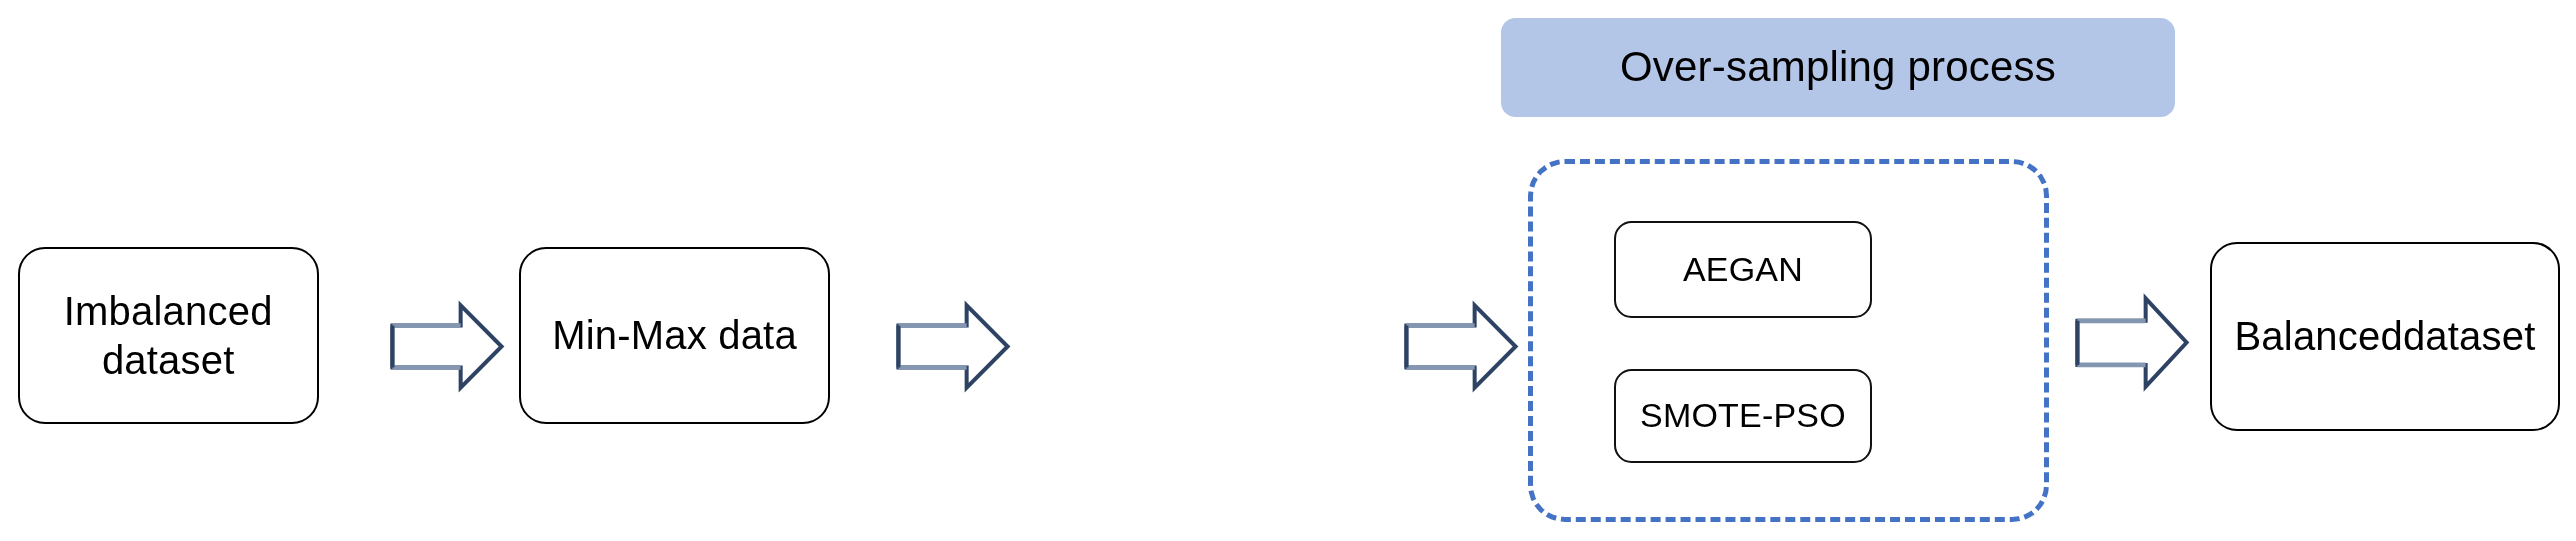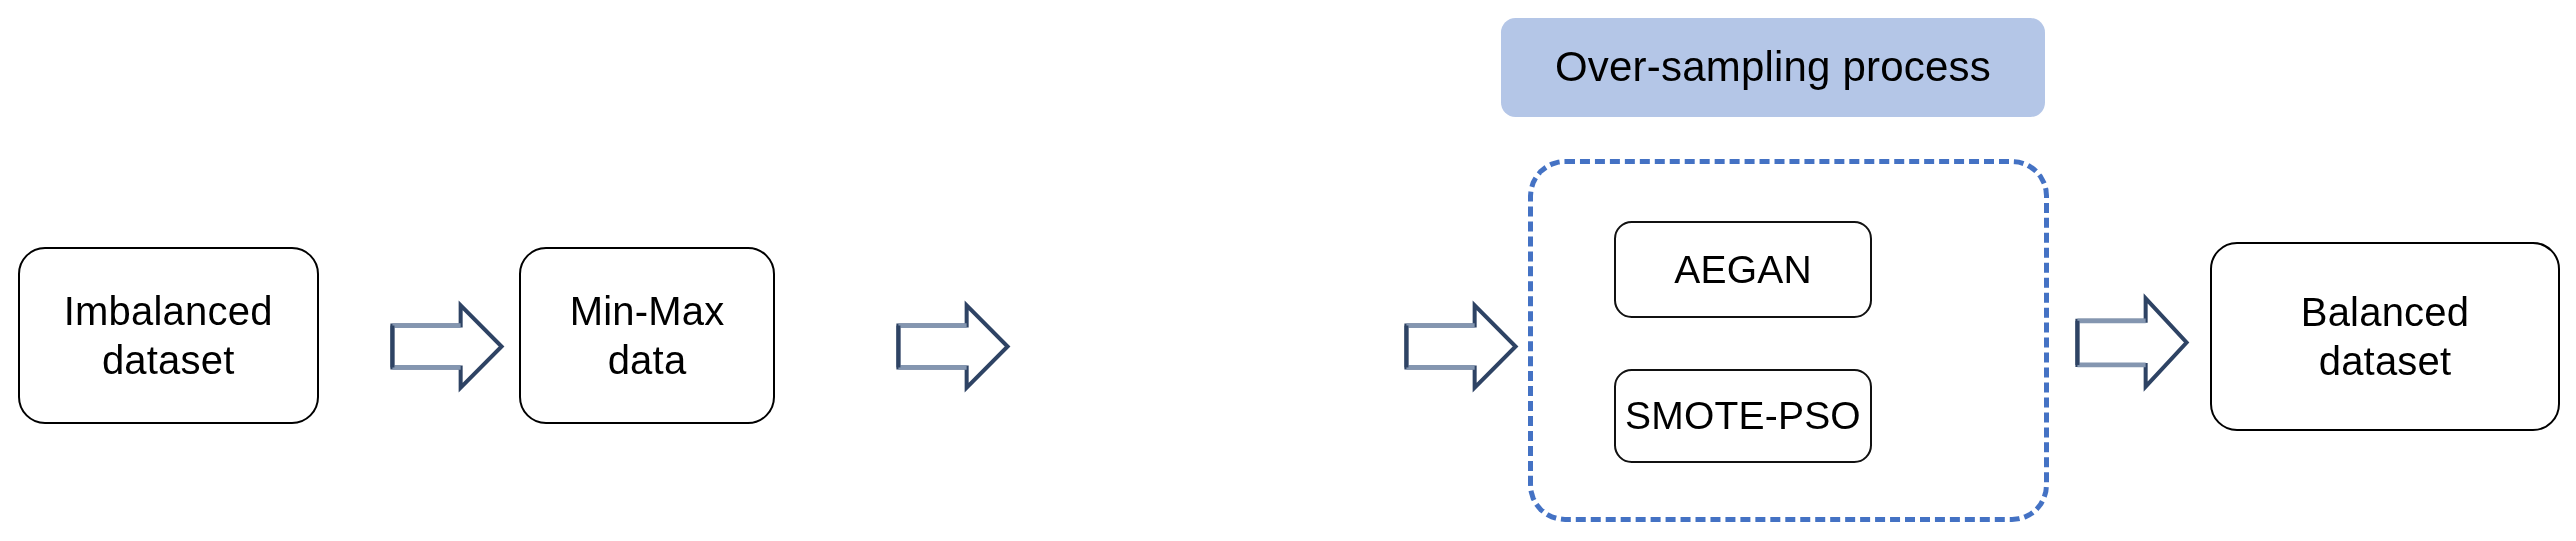--- a/index.html
+++ b/index.html
@@ -36,21 +36,21 @@
     letter-spacing: 0.2px;
     padding: 0 8px;
   }
   .node.blue {
     border: 4.8px solid #3C74C4;
     border-radius: 24px;
   }
   .node.inner {
     border: 2.4px solid #111111;
     border-radius: 17.7px;
-    font-size: 39px;
+    font-size: 34px;
   }
 
   
   .arrow {
     position: absolute;
   }
   .arrow svg {
     display: block;
     width: 100%;
     height: 100%;
@@ -90,21 +90,21 @@
 
   <div class="arrow" style="left:390px; top:303px; width:114px; height:87px;">
     <svg viewBox="0 0 142 108" preserveAspectRatio="none" aria-hidden="true">
       <polygon points="3,28 88,28 88,3 139,54 88,105 88,80 3,80" fill="#FFFFFF" stroke="#2E4364" stroke-width="5" stroke-linejoin="miter"></polygon>
       <line x1="3" y1="28" x2="88" y2="28" stroke="#8496B0" stroke-width="6"></line>
       <line x1="3" y1="80" x2="88" y2="80" stroke="#8496B0" stroke-width="6"></line>
       <line x1="3" y1="28" x2="3" y2="80" stroke="#2E4364" stroke-width="5"></line>
     </svg>
   </div>
 
-  <div class="node" style="left:519px; top:247px; width:256px; height:177px; flex-direction:column;">
+  <div class="node" style="left:519px; top:247px; width:311px; height:177px; flex-direction:column;">
     <span>Min-Max data</span>
   </div>
 
   <div class="arrow" style="left:896px; top:303px; width:114px; height:87px;">
     <svg viewBox="0 0 142 108" preserveAspectRatio="none" aria-hidden="true">
       <polygon points="3,28 88,28 88,3 139,54 88,105 88,80 3,80" fill="#FFFFFF" stroke="#2E4364" stroke-width="5" stroke-linejoin="miter"></polygon>
       <line x1="3" y1="28" x2="88" y2="28" stroke="#8496B0" stroke-width="6"></line>
       <line x1="3" y1="80" x2="88" y2="80" stroke="#8496B0" stroke-width="6"></line>
       <line x1="3" y1="28" x2="3" y2="80" stroke="#2E4364" stroke-width="5"></line>
     </svg>
@@ -113,21 +113,21 @@
 
   <div class="arrow" style="left:1404px; top:303px; width:114px; height:87px;">
     <svg viewBox="0 0 142 108" preserveAspectRatio="none" aria-hidden="true">
       <polygon points="3,28 88,28 88,3 139,54 88,105 88,80 3,80" fill="#FFFFFF" stroke="#2E4364" stroke-width="5" stroke-linejoin="miter"></polygon>
       <line x1="3" y1="28" x2="88" y2="28" stroke="#8496B0" stroke-width="6"></line>
       <line x1="3" y1="80" x2="88" y2="80" stroke="#8496B0" stroke-width="6"></line>
       <line x1="3" y1="28" x2="3" y2="80" stroke="#2E4364" stroke-width="5"></line>
     </svg>
   </div>
 
-  <div class="group-label" style="left:1501px; top:17.7px; width:544px; height:99px;">
+  <div class="group-label" style="left:1501px; top:17.7px; width:674px; height:99px;">
     <span>Over-sampling process</span>
   </div>
 
   <div class="dashed-group" style="left:1528px; top:159px; width:521px; height:363px;"></div>
 
   <div class="node inner" style="left:1614px; top:221px; width:258px; height:97px;">
     <span>AEGAN</span>
   </div>
 
   <div class="node inner" style="left:1614px; top:369px; width:258px; height:94px;">
@@ -136,19 +136,19 @@
 
   <div class="arrow" style="left:2075px; top:296px; width:114px; height:93px;">
     <svg viewBox="0 0 142 116" preserveAspectRatio="none" aria-hidden="true">
       <polygon points="3,31 88,31 88,3 139,58 88,113 88,86 3,86" fill="#FFFFFF" stroke="#2E4364" stroke-width="5" stroke-linejoin="miter"></polygon>
       <line x1="3" y1="31" x2="88" y2="31" stroke="#8496B0" stroke-width="6"></line>
       <line x1="3" y1="86" x2="88" y2="86" stroke="#8496B0" stroke-width="6"></line>
       <line x1="3" y1="31" x2="3" y2="86" stroke="#2E4364" stroke-width="5"></line>
     </svg>
   </div>
 
-  <div class="node" style="left:2210px; top:242px; width:350px; height:189px; flex-direction:column;">
+  <div class="node" style="left:2210px; top:242px; width:350px; height:189px; ">
     <span>Balanced</span>
     <span>dataset</span>
   </div>
 
 </div>
 
 
 </body></html>

